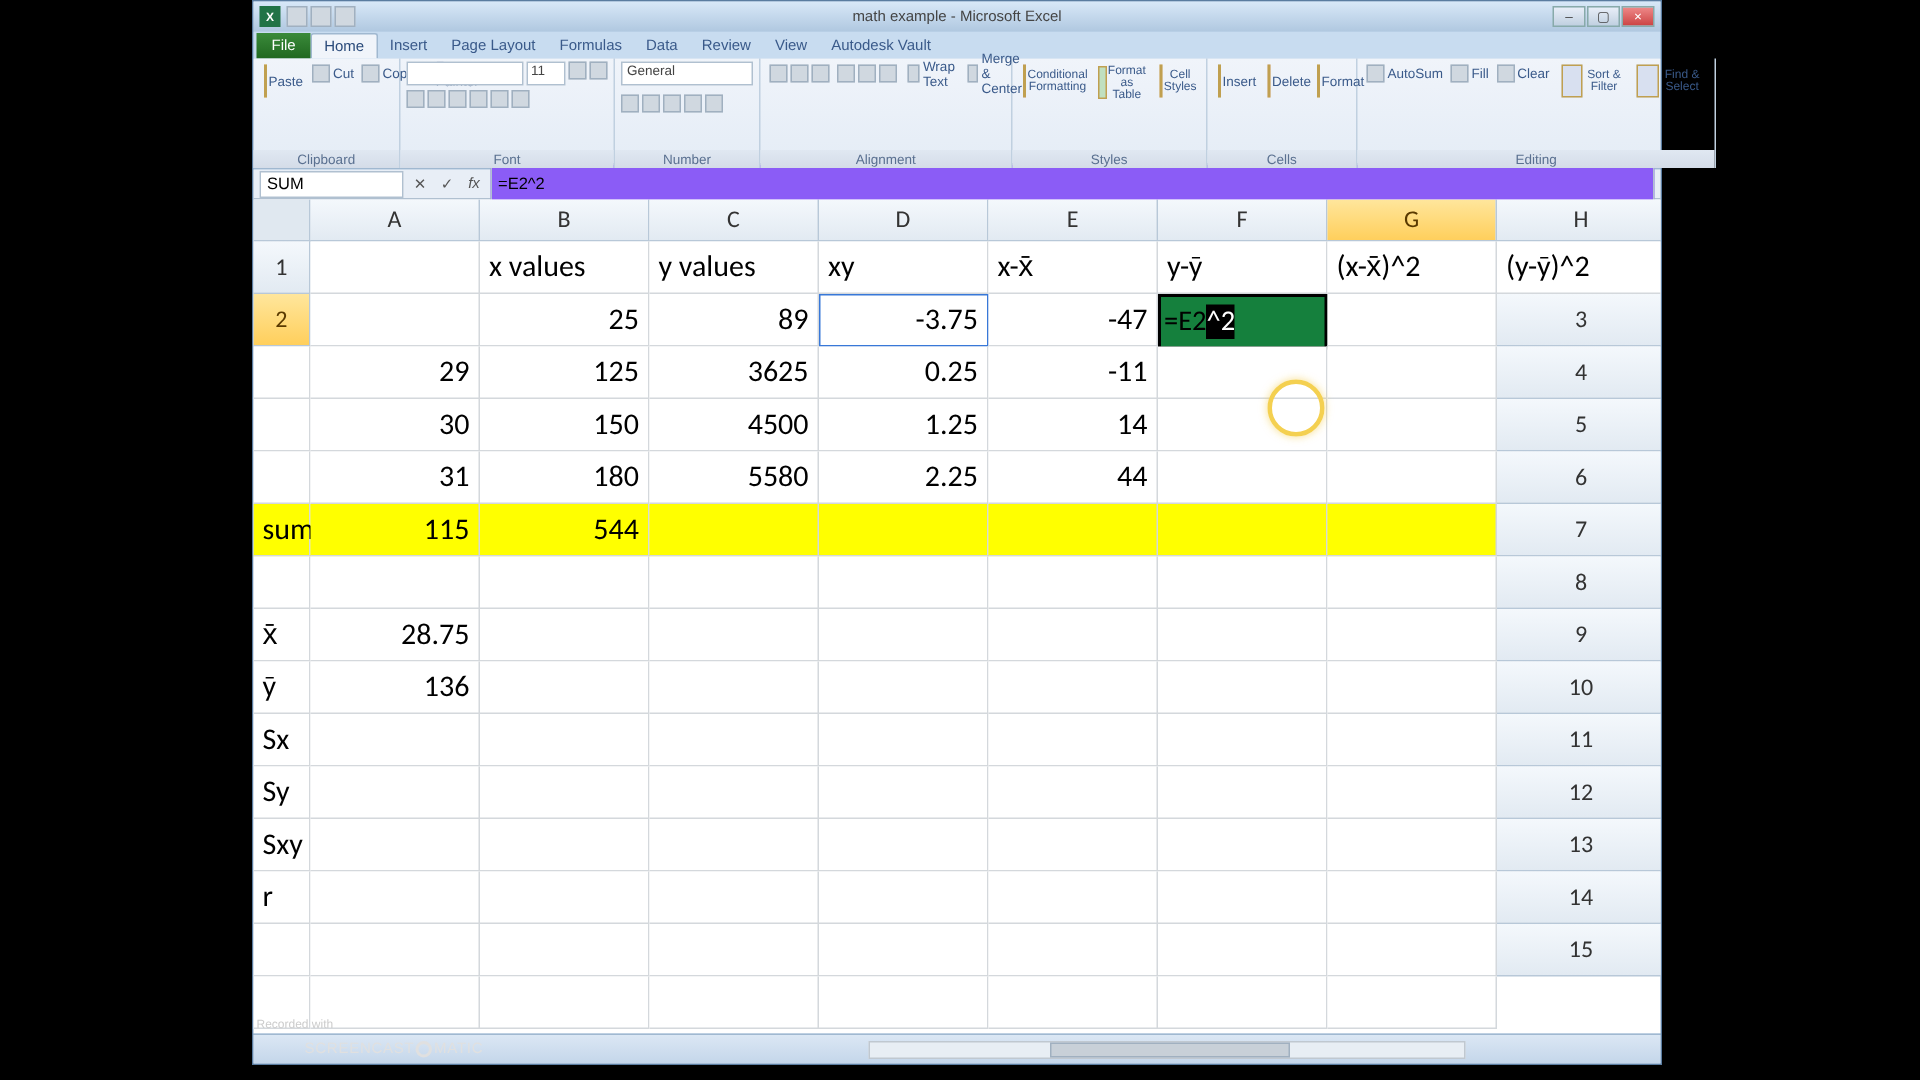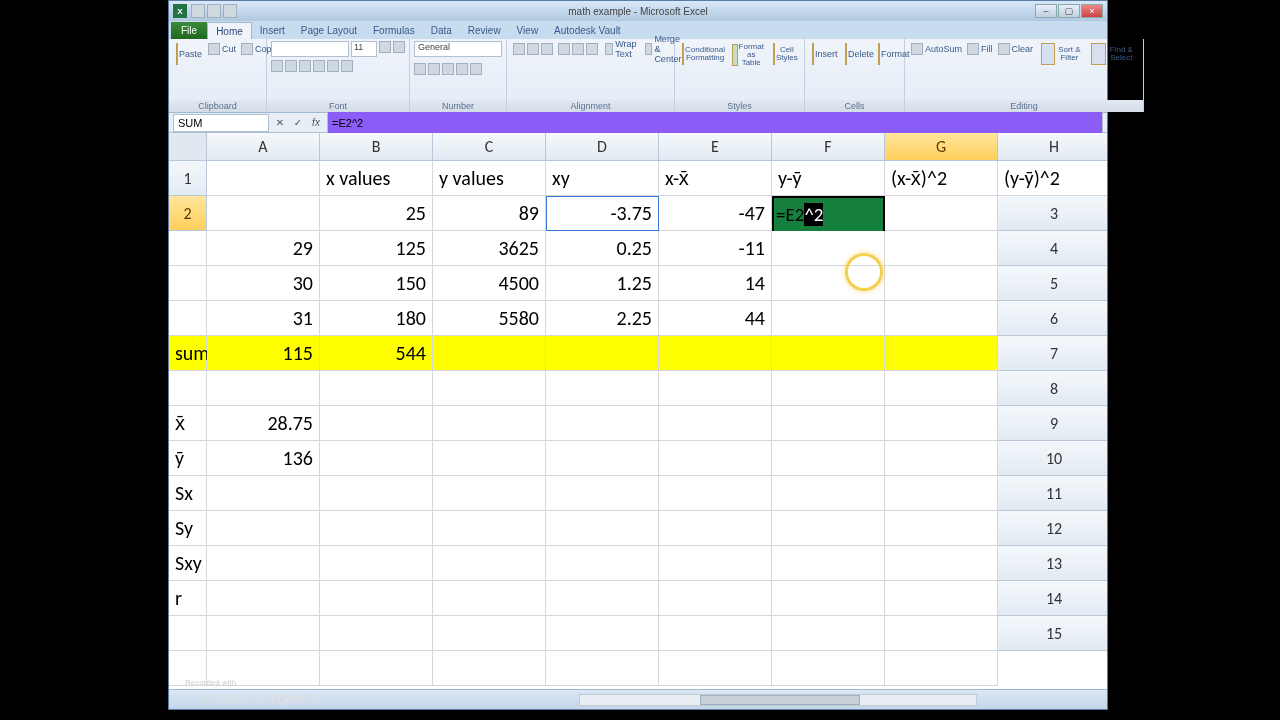--- a/index.html
+++ b/index.html
@@ -543,21 +543,21 @@
         <div class="cell"></div>
         <div class="cell"></div>
         <div class="cell"></div>
         <div class="cell"></div>
       </div>
     <div class="cursor-ring" style="left:676px; top:120px;"></div>
 
   </div>
 
   <div class="statusbar">
-    <div style="position:absolute; left:16px; top:-12px; font-size:8px; color:#ccc">Recorded with</div>
+    <div style="position:absolute; left:2px; top:-12px; font-size:8px; color:#ccc">Recorded with</div>
     <div class="watermark">
       <span>SCREENCAST</span>
       <span class="o"></span>
       <span>MATIC</span>
     </div>
     <div class="hscroll-track">
         <div class="hthumb"></div>
       </div>
   </div>
 

